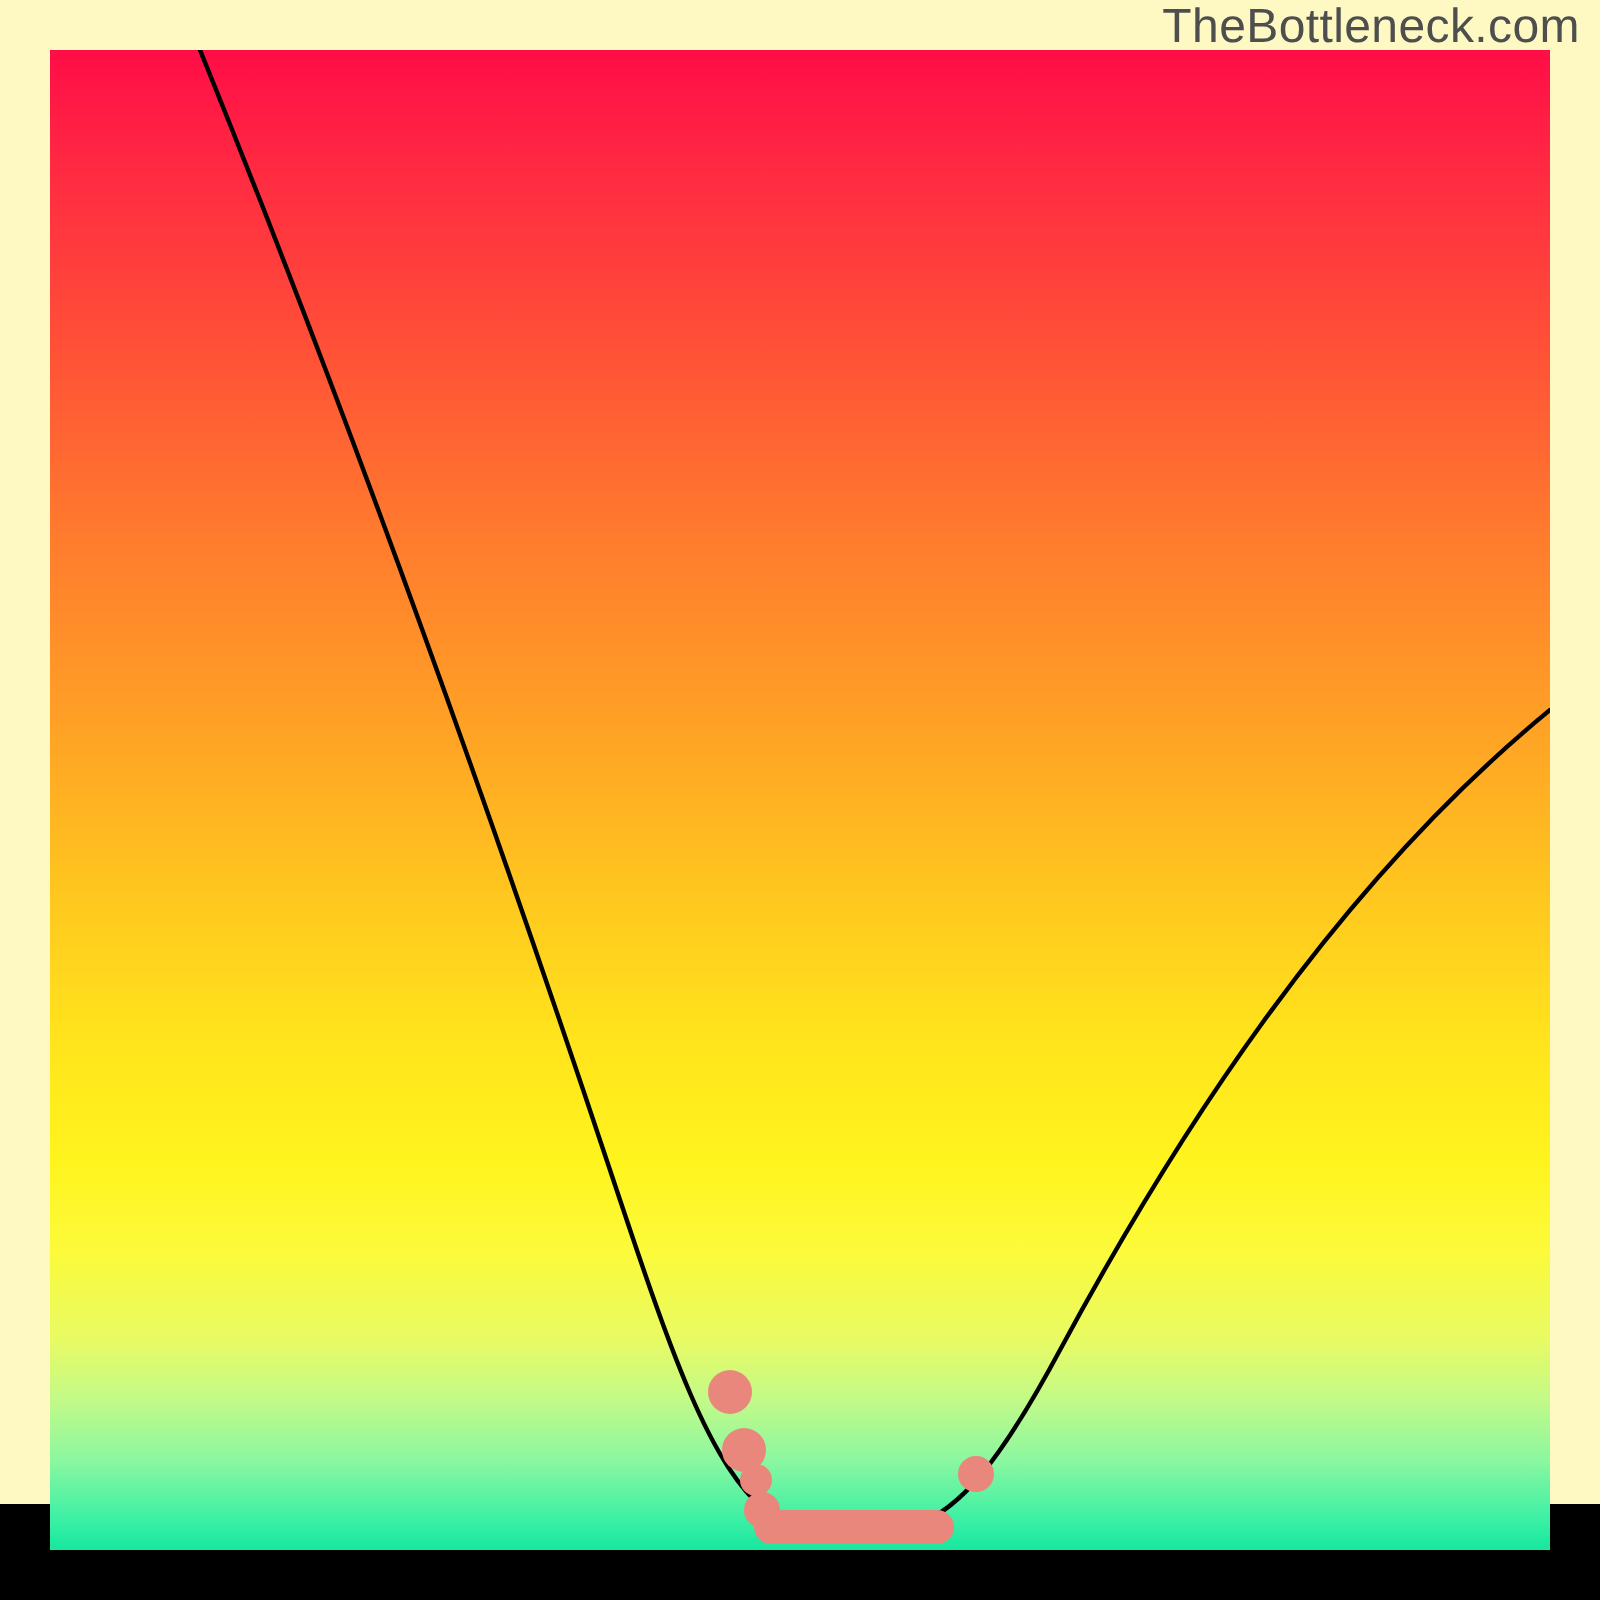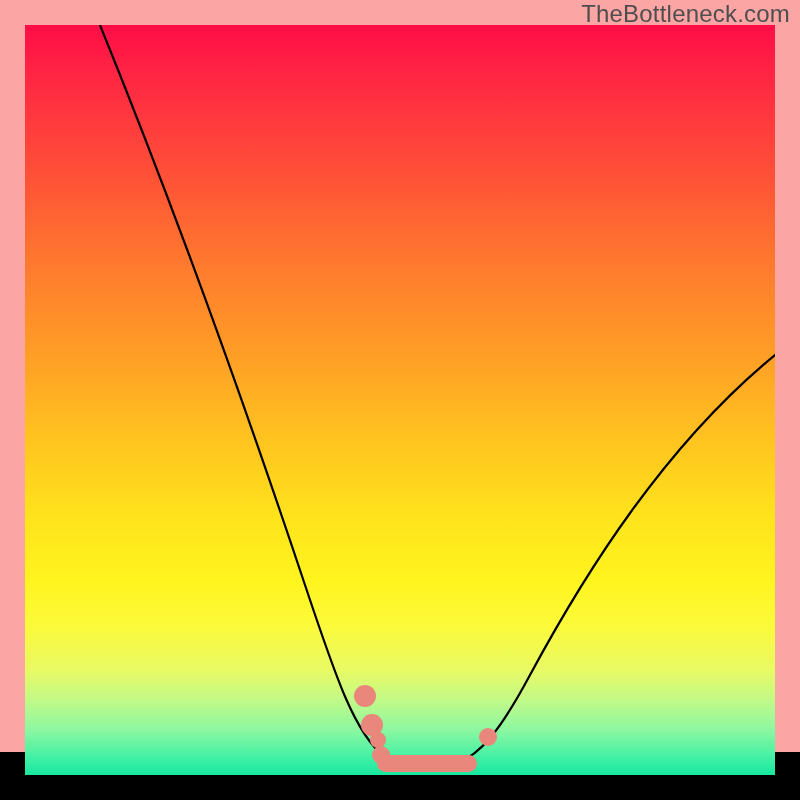--- a/index.html
+++ b/index.html
@@ -10,21 +10,21 @@
     overflow: hidden;
     background: #000;
     font-family: Arial, Helvetica, sans-serif;
   }
   .frame {
     position: absolute;
     top: 0;
     left: 0;
     width: 800px;
     height: 752px;
-    background: #fca5a5;
+    background: #fef9c3;
   }
   .plot {
     position: absolute;
     top: 25px;
     left: 25px;
     width: 750px;
     height: 750px;
     overflow: hidden;
   }
   .gradient-bg {

